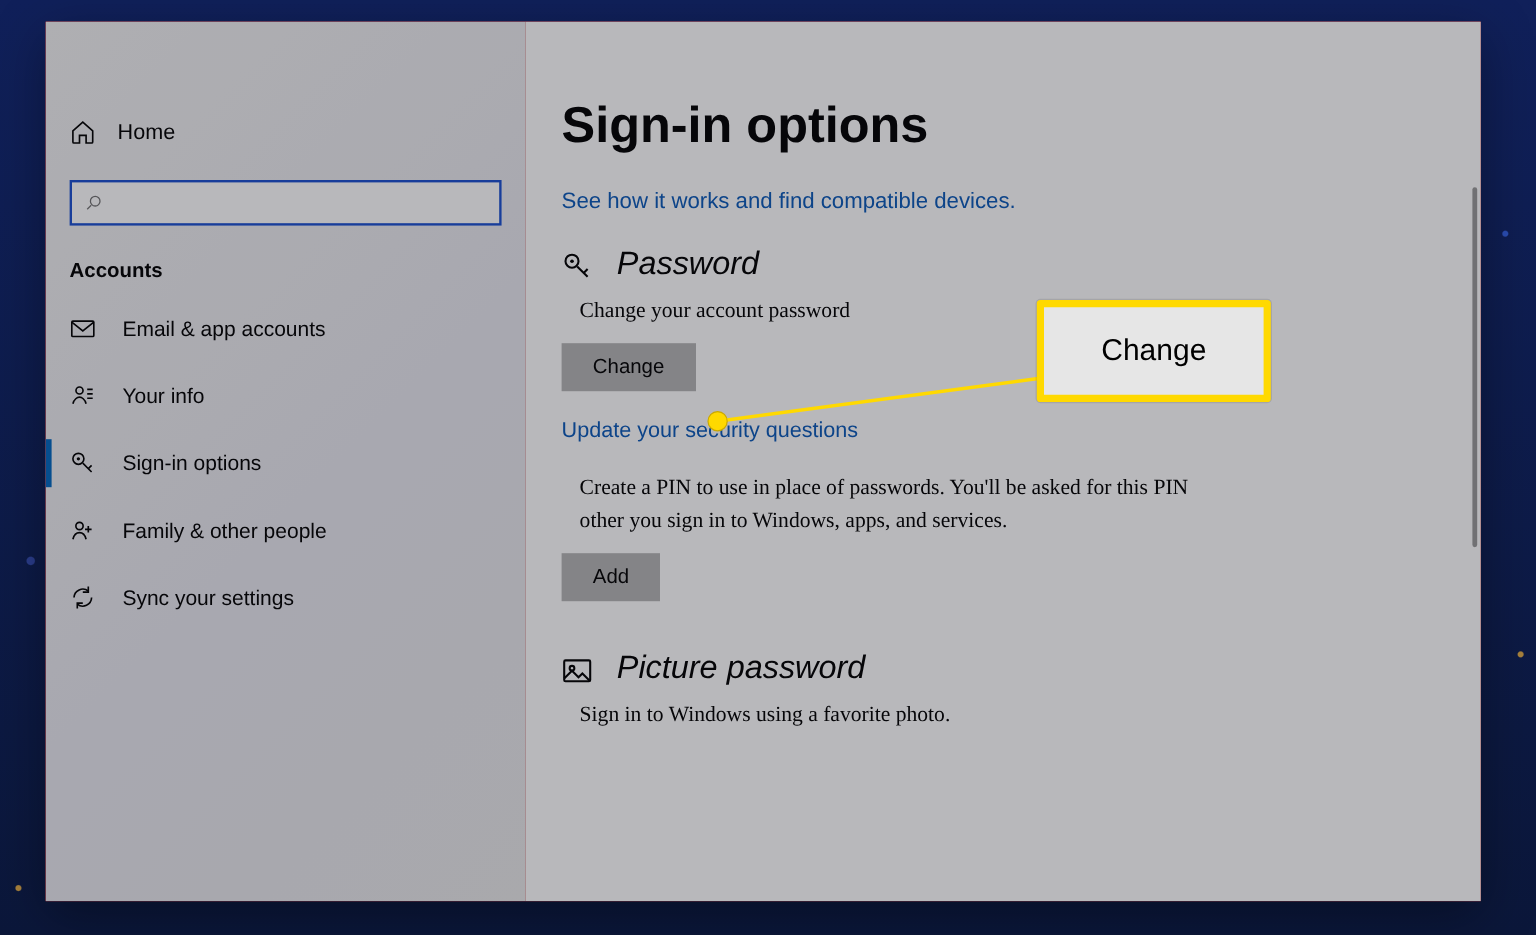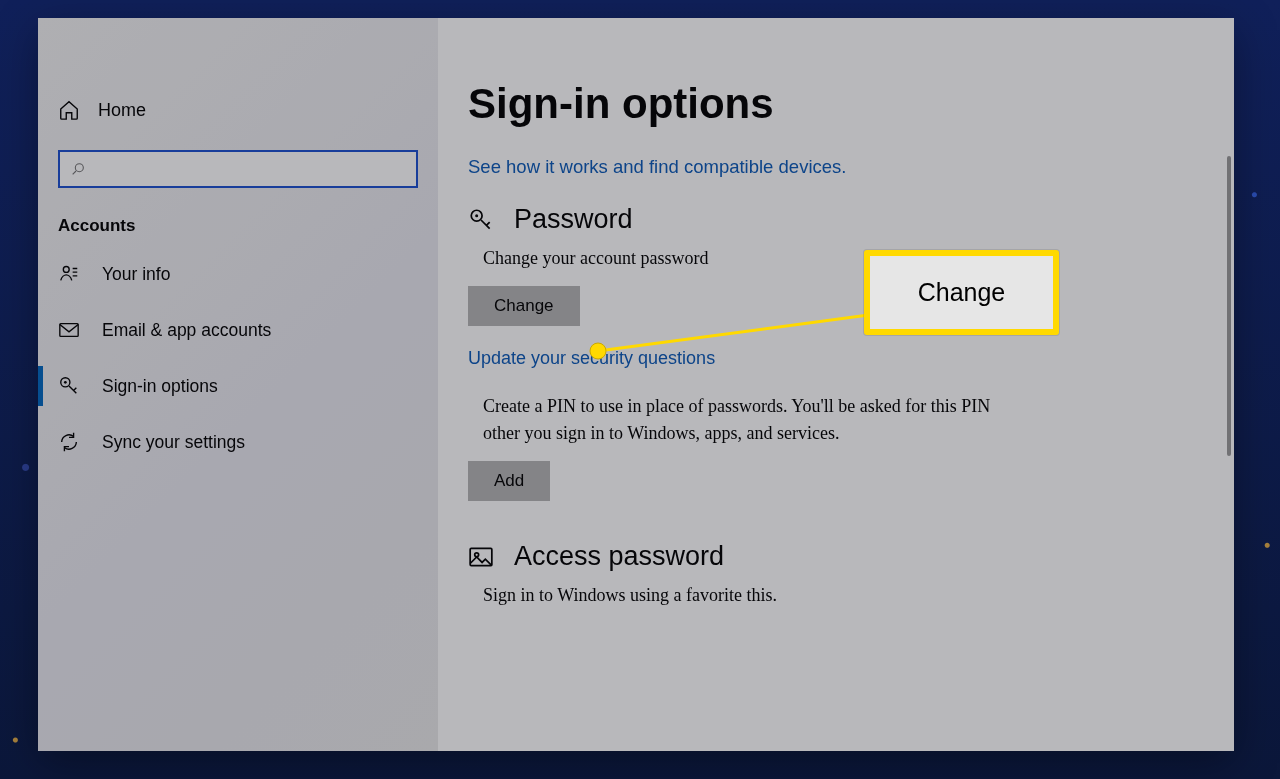--- a/index.html
+++ b/index.html
@@ -110,22 +110,23 @@
   .link {
     color:#0b5ab8; font-size:18.5px; cursor:pointer;
     margin: 2px 0 26px 0; display:block;
     text-decoration:none;
   }
   .section {
     margin-bottom: 24px;
     max-width: 560px;
   }
   .sec-head {
-    display:flex; align-items:center; gap:20px;
+    display:flex; align-items:flex-end; gap:20px;
     margin-bottom: 10px;
+    font-style: italic;
   }
   .sec-head .hicon { width:26px; height:26px; }
   .sec-head h2 {
     margin:0; font-size:27px; font-weight:400; color:#000;
   }
   .sec-desc {
     font-size:18px; color:#000; line-height:1.5;
     margin: 6px 0 14px 15px;
     font-family: Liberation Serif, serif;
   }
@@ -203,40 +204,48 @@
             <circle cx="10" cy="10" r="6" fill="none" stroke="#444" stroke-width="1.6"></circle>
             <path d="M15 15l5 5" stroke="#444" stroke-width="1.6"></path>
           </svg>
       </div>
     </div>
 
     <div class="section-label">Accounts</div>
 
     <div class="nav-item">
       <svg class="nic" viewBox="0 0 24 24">
+          <rect x="2" y="5" width="20" height="14" rx="1" fill="none" stroke="#000" stroke-width="1.5"></rect>
+          <path d="M2 6l10 8 10-8" fill="none" stroke="#000" stroke-width="1.5"></path>
+        </svg>
+      <span>Email &amp; app accounts</span>
+    </div>
+    <div class="nav-item">
+      <svg class="nic" viewBox="0 0 24 24">
           <circle cx="9" cy="7" r="3.2" fill="none" stroke="#000" stroke-width="1.5"></circle>
           <path d="M3 19c1-4 4-6 6-6s5 2 6 6" fill="none" stroke="#000" stroke-width="1.5"></path>
           <path d="M16 6h5M16 10h5M16 14h5" stroke="#000" stroke-width="1.5"></path>
         </svg>
       <span>Your info</span>
     </div>
-    <div class="nav-item">
-      <svg class="nic" viewBox="0 0 24 24">
-          <rect x="2" y="5" width="20" height="14" rx="1" fill="none" stroke="#000" stroke-width="1.5"></rect>
-          <path d="M2 6l10 8 10-8" fill="none" stroke="#000" stroke-width="1.5"></path>
-        </svg>
-      <span>Email &amp; app accounts</span>
-    </div>
     <div class="nav-item active">
       <svg class="nic" viewBox="0 0 24 24">
           <circle cx="8" cy="8" r="5" fill="none" stroke="#000" stroke-width="1.5"></circle>
           <circle cx="8" cy="8" r="1.5" fill="#000"></circle>
           <path d="M12 12l8 8m-3-3l3-3" fill="none" stroke="#000" stroke-width="1.5"></path>
         </svg>
       <span>Sign-in options</span>
+    </div>
+    <div class="nav-item">
+      <svg class="nic" viewBox="0 0 24 24">
+          <circle cx="9" cy="8" r="3.3" fill="none" stroke="#000" stroke-width="1.5"></circle>
+          <path d="M3 20c1-4 3.5-6 6-6s5 2 6 6" fill="none" stroke="#000" stroke-width="1.5"></path>
+          <path d="M17 8v6M14 11h6" stroke="#000" stroke-width="1.5"></path>
+        </svg>
+      <span>Family &amp; other people</span>
     </div>
     <div class="nav-item">
       <svg class="nic" viewBox="0 0 24 24">
           <path d="M4 12a8 8 0 0113-6M20 12a8 8 0 01-13 6" fill="none" stroke="#000" stroke-width="1.5"></path>
           <path d="M17 2v5h-5M7 22v-5h5" fill="none" stroke="#000" stroke-width="1.5"></path>
         </svg>
       <span>Sync your settings</span>
     </div>
   </div>
 
@@ -264,23 +273,23 @@
       <button class="btn">Add</button>
     </div>
 
     <div class="section" style="margin-top:40px;">
       <div class="sec-head">
         <svg class="hicon" viewBox="0 0 24 24">
             <rect x="2" y="4" width="20" height="16" rx="1" fill="none" stroke="#000" stroke-width="1.6"></rect>
             <circle cx="8" cy="10" r="1.8" fill="none" stroke="#000" stroke-width="1.6"></circle>
             <path d="M2 18l6-6 5 5 3-3 6 6" fill="none" stroke="#000" stroke-width="1.6"></path>
           </svg>
-        <h2>Access password</h2>
-      </div>
-      <p class="sec-desc">Sign in to Windows using a favorite this.</p>
+        <h2>Picture password</h2>
+      </div>
+      <p class="sec-desc">Sign in to Windows using a favorite photo.</p>
     </div>
 
     <div class="scrollbar"></div>
   </div>
 
   <div class="dim-overlay"></div>
 
   <div class="callout-line">
     <svg viewBox="0 0 320 60">
       <line x1="12" y1="40" x2="290" y2="3" stroke="#ffd900" stroke-width="3"></line>

